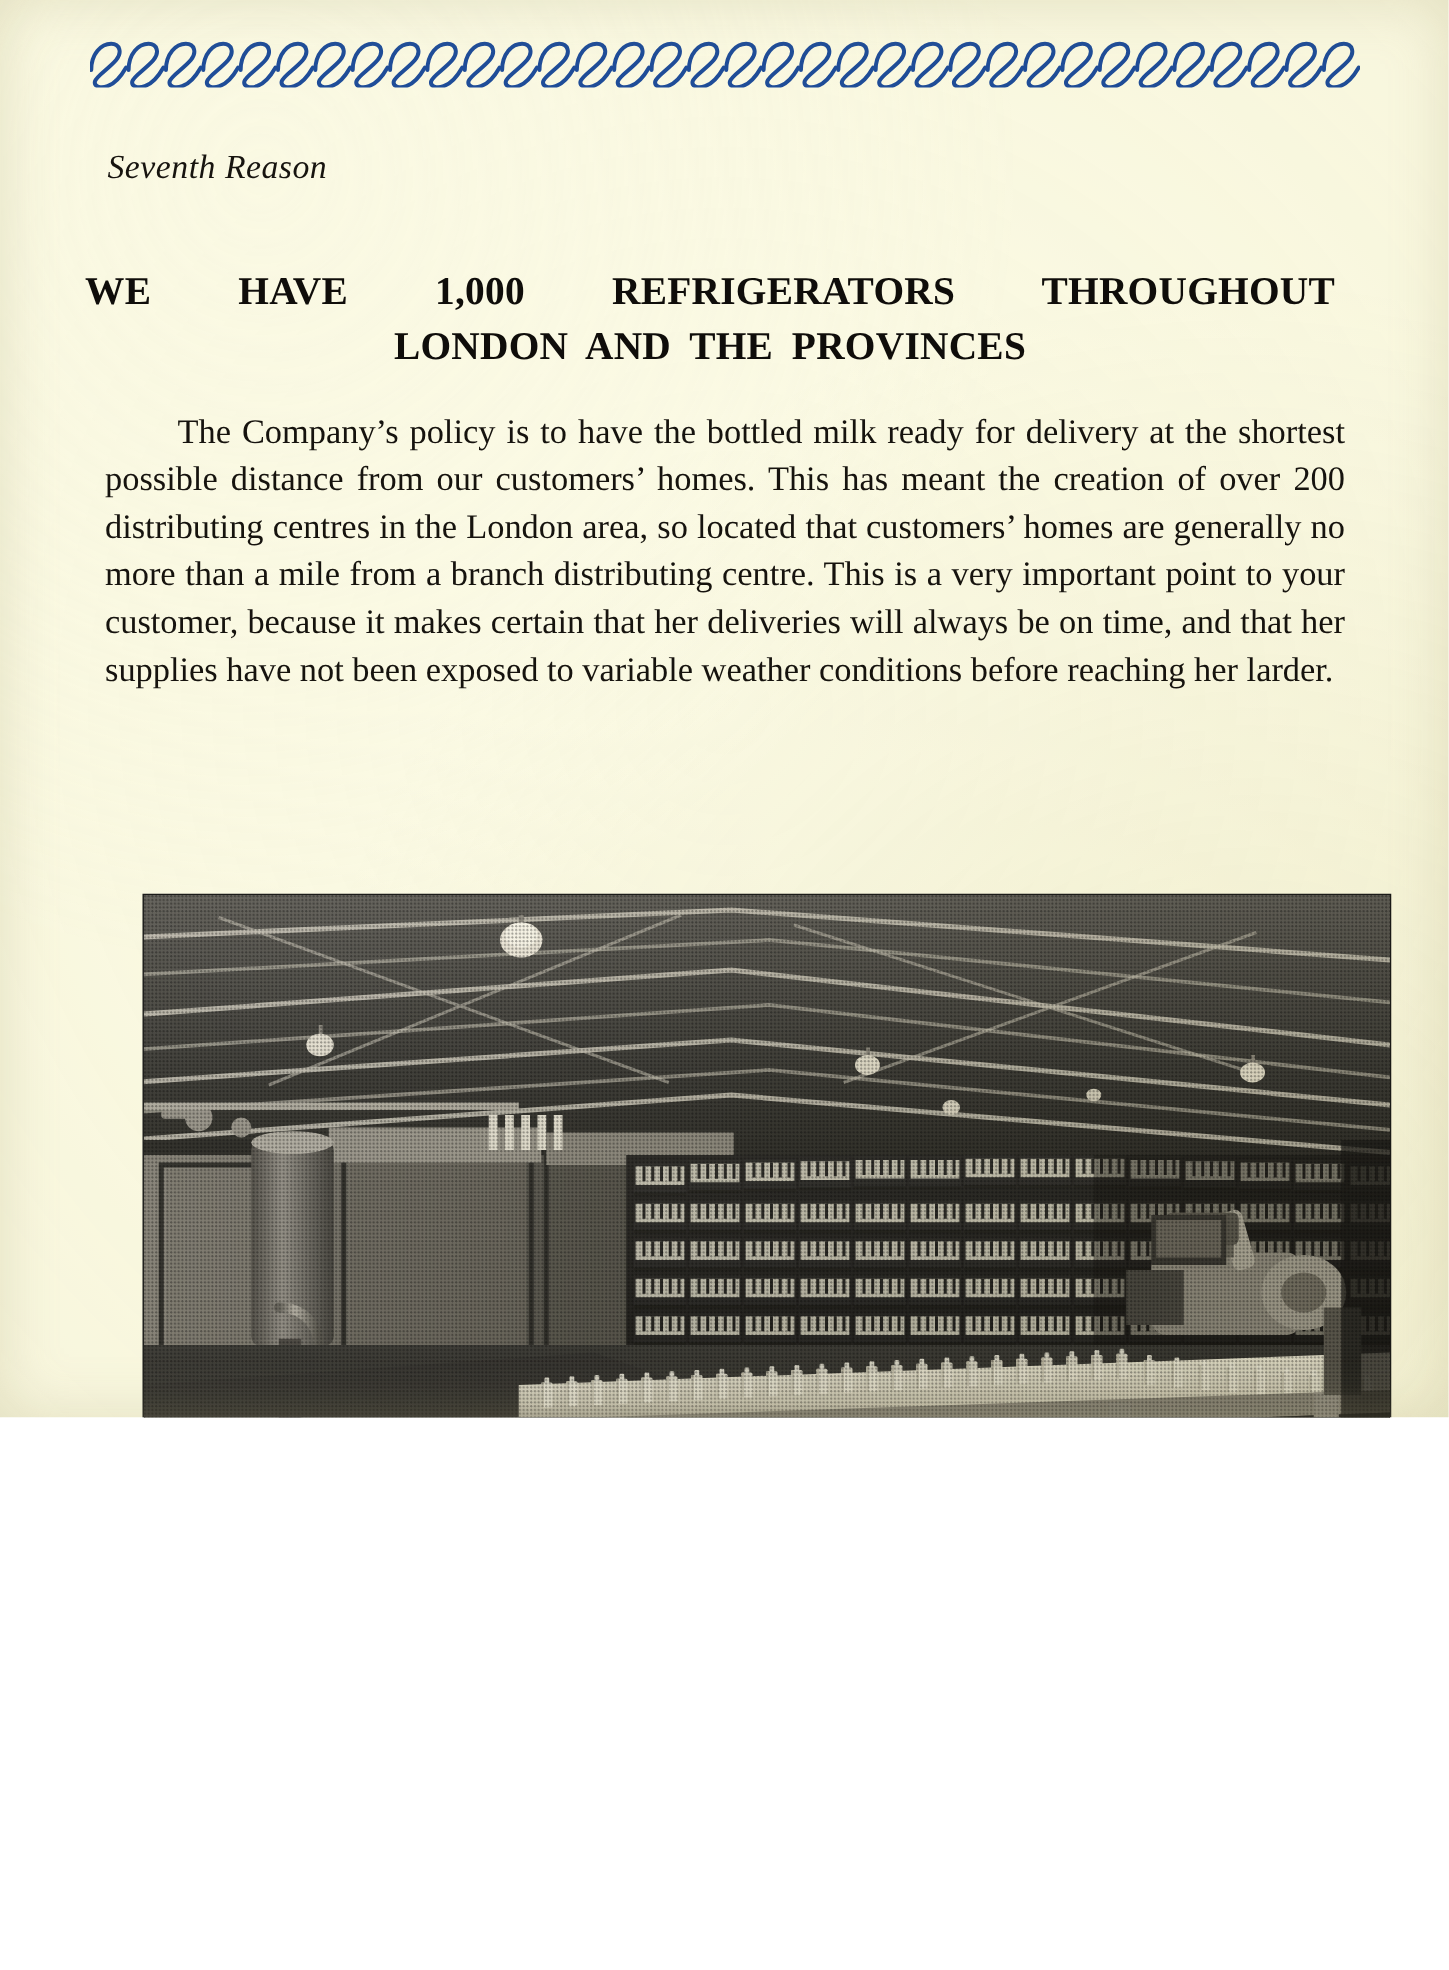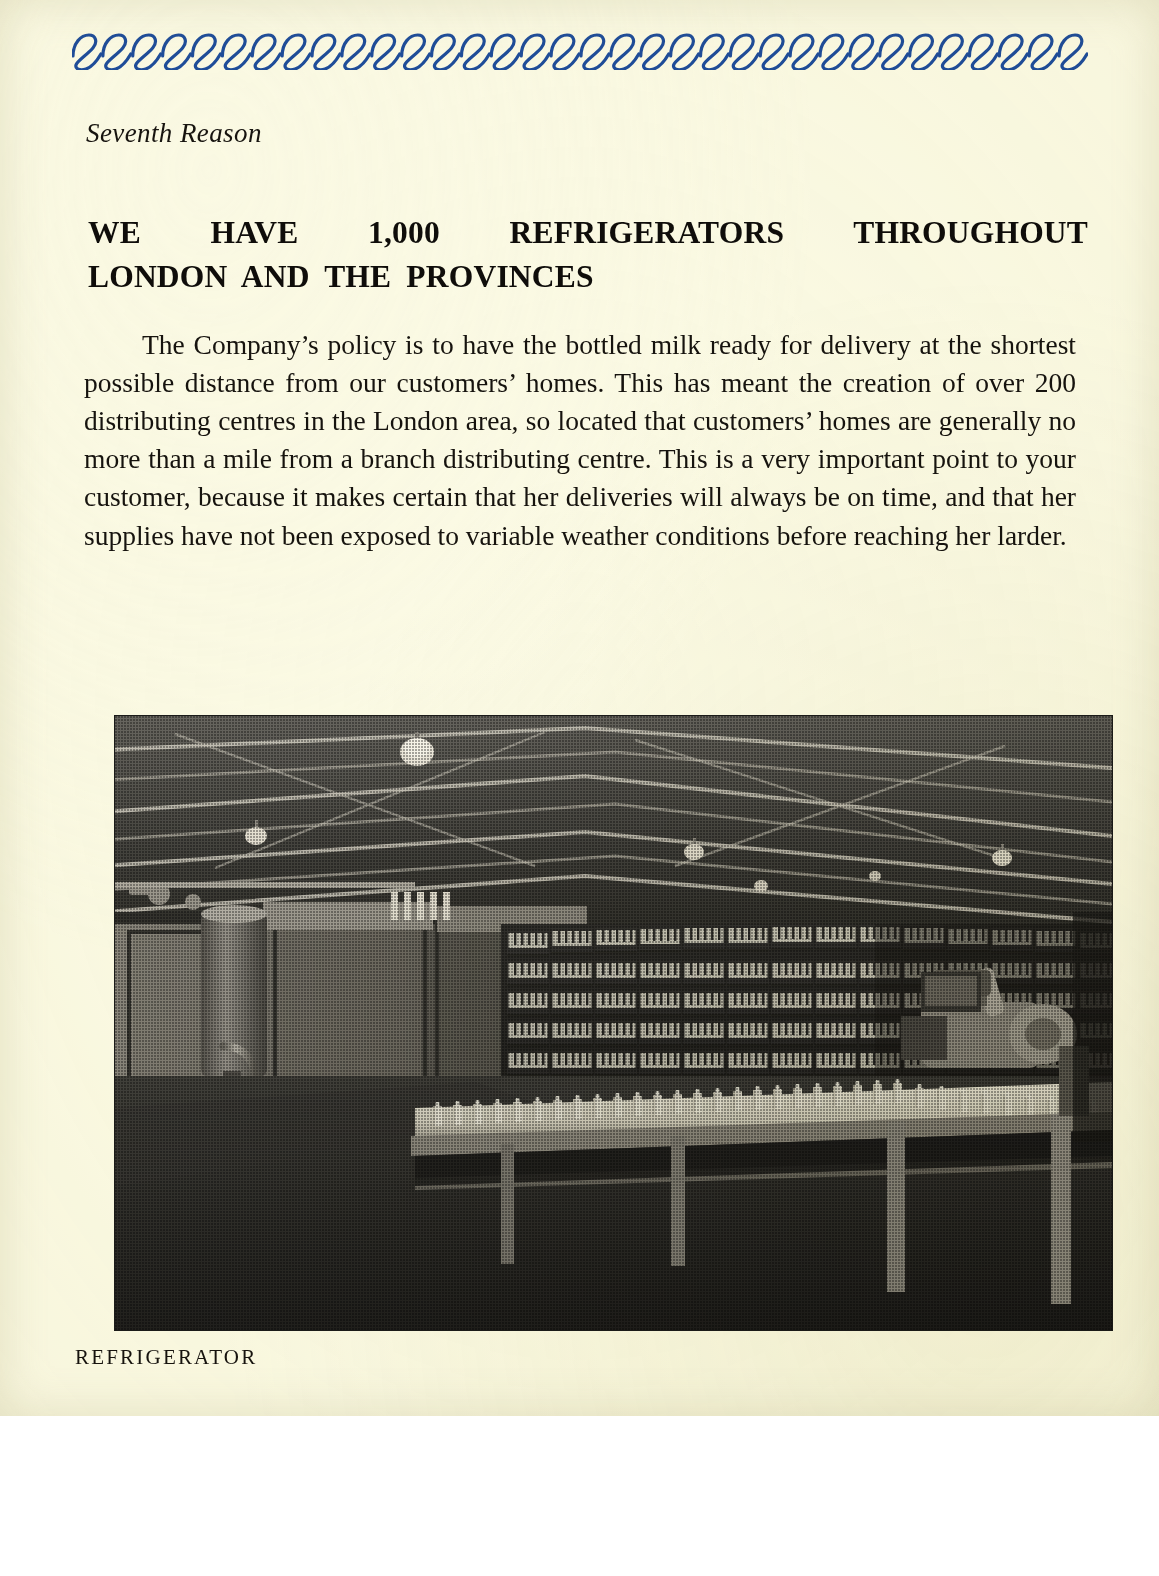--- a/index.html
+++ b/index.html
@@ -8,21 +8,21 @@
     padding: 0;
     background: #ffffff;
   }
   body {
     font-family: "Liberation Serif", "DejaVu Serif", serif;
   }
 
   .page {
     position: relative;
     width: 1159px;
-    height: 1416px;
+    height: 1134px;
     background: #fbfae6;
     overflow: hidden;
   }
 
   
   .paper-grain {
     position: absolute;
     inset: 0;
     pointer-events: none;
     background:
@@ -58,40 +58,40 @@
     top: 118px;
     font-style: italic;
     font-size: 27px;
     color: #17140f;
     letter-spacing: .4px;
     font-family: "Liberation Serif", "DejaVu Serif", serif;
   }
 
   .headline {
     position: absolute;
-    left: 88px;
+    left: 68px;
     top: 190px;
     width: 1000px;
     text-align: center;
     font-weight: bold;
     font-size: 31.5px;
     line-height: 44px;
     letter-spacing: .2px;
     color: #0f0d0a;
     font-family: "Liberation Serif", "DejaVu Serif", serif;
   }
   .headline .line-1 {
     display: block;
     text-align: justify;
     text-align-last: justify;
     white-space: nowrap;
   }
   .headline .line-2 {
     display: block;
-    text-align: left;
+    text-align: center;
     word-spacing: 7px;
   }
 
   .body-copy {
     position: absolute;
     left: 84px;
     top: 298px;
     width: 992px;
     font-size: 27.5px;
     line-height: 38.2px;

